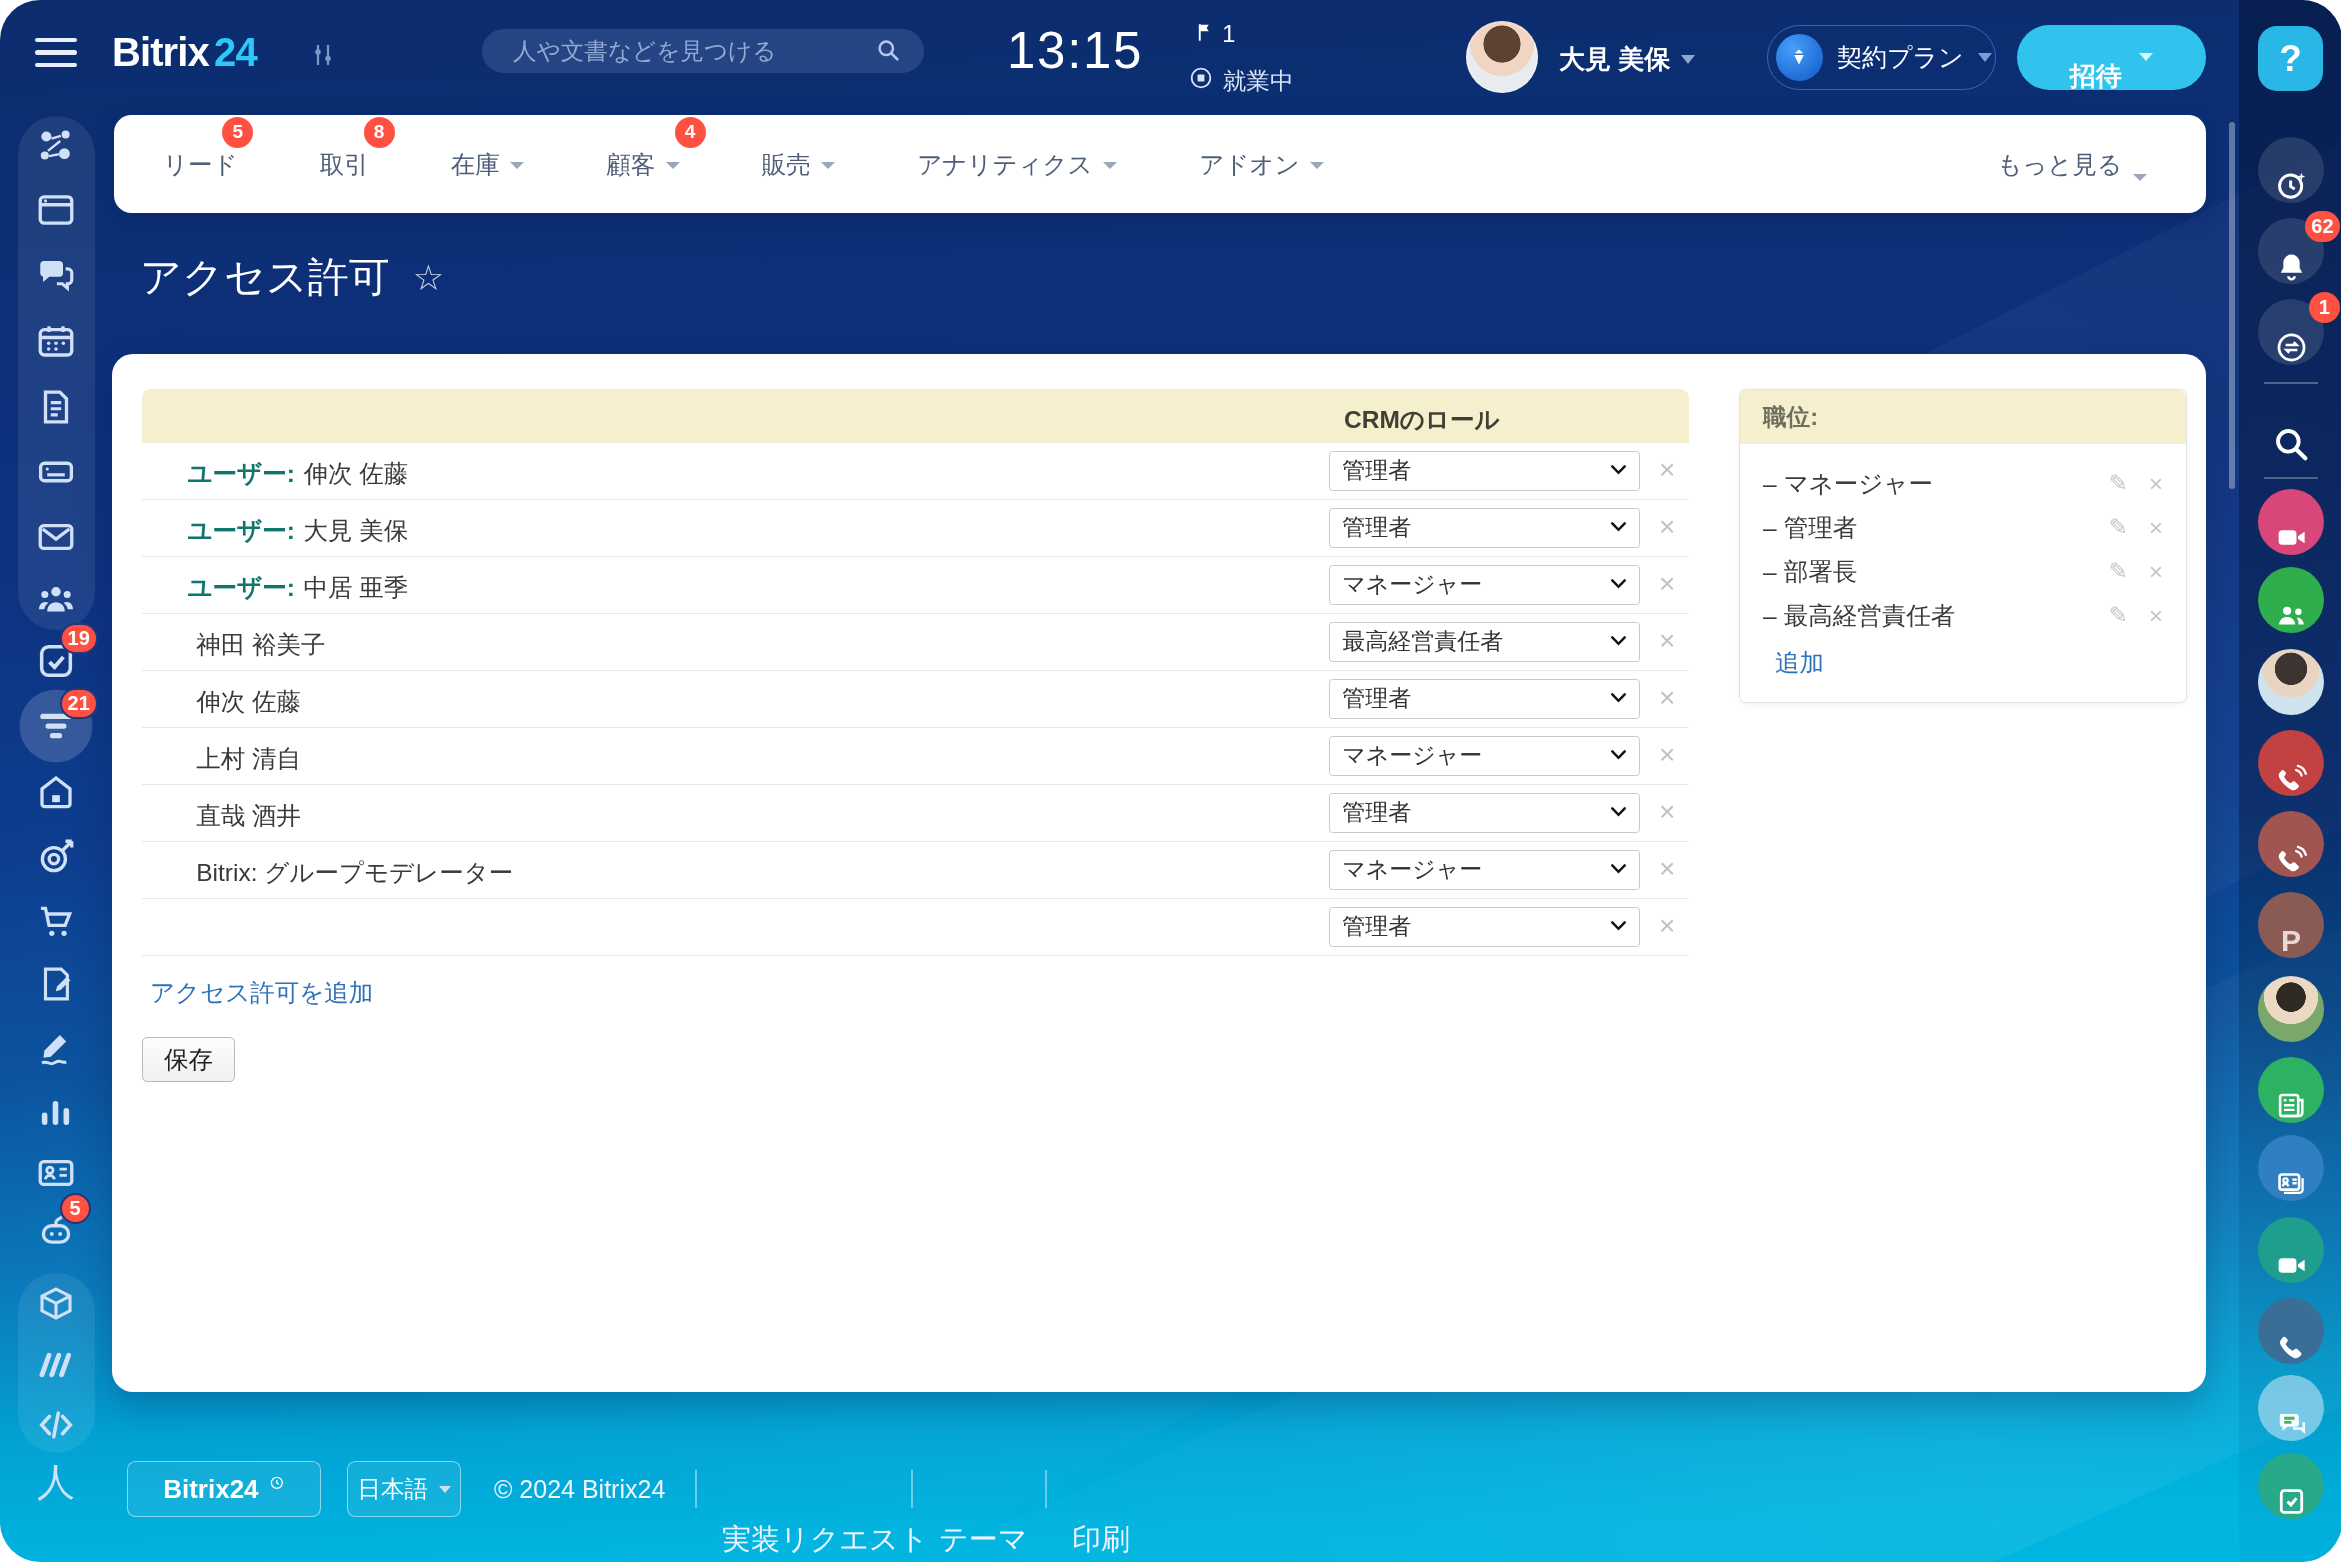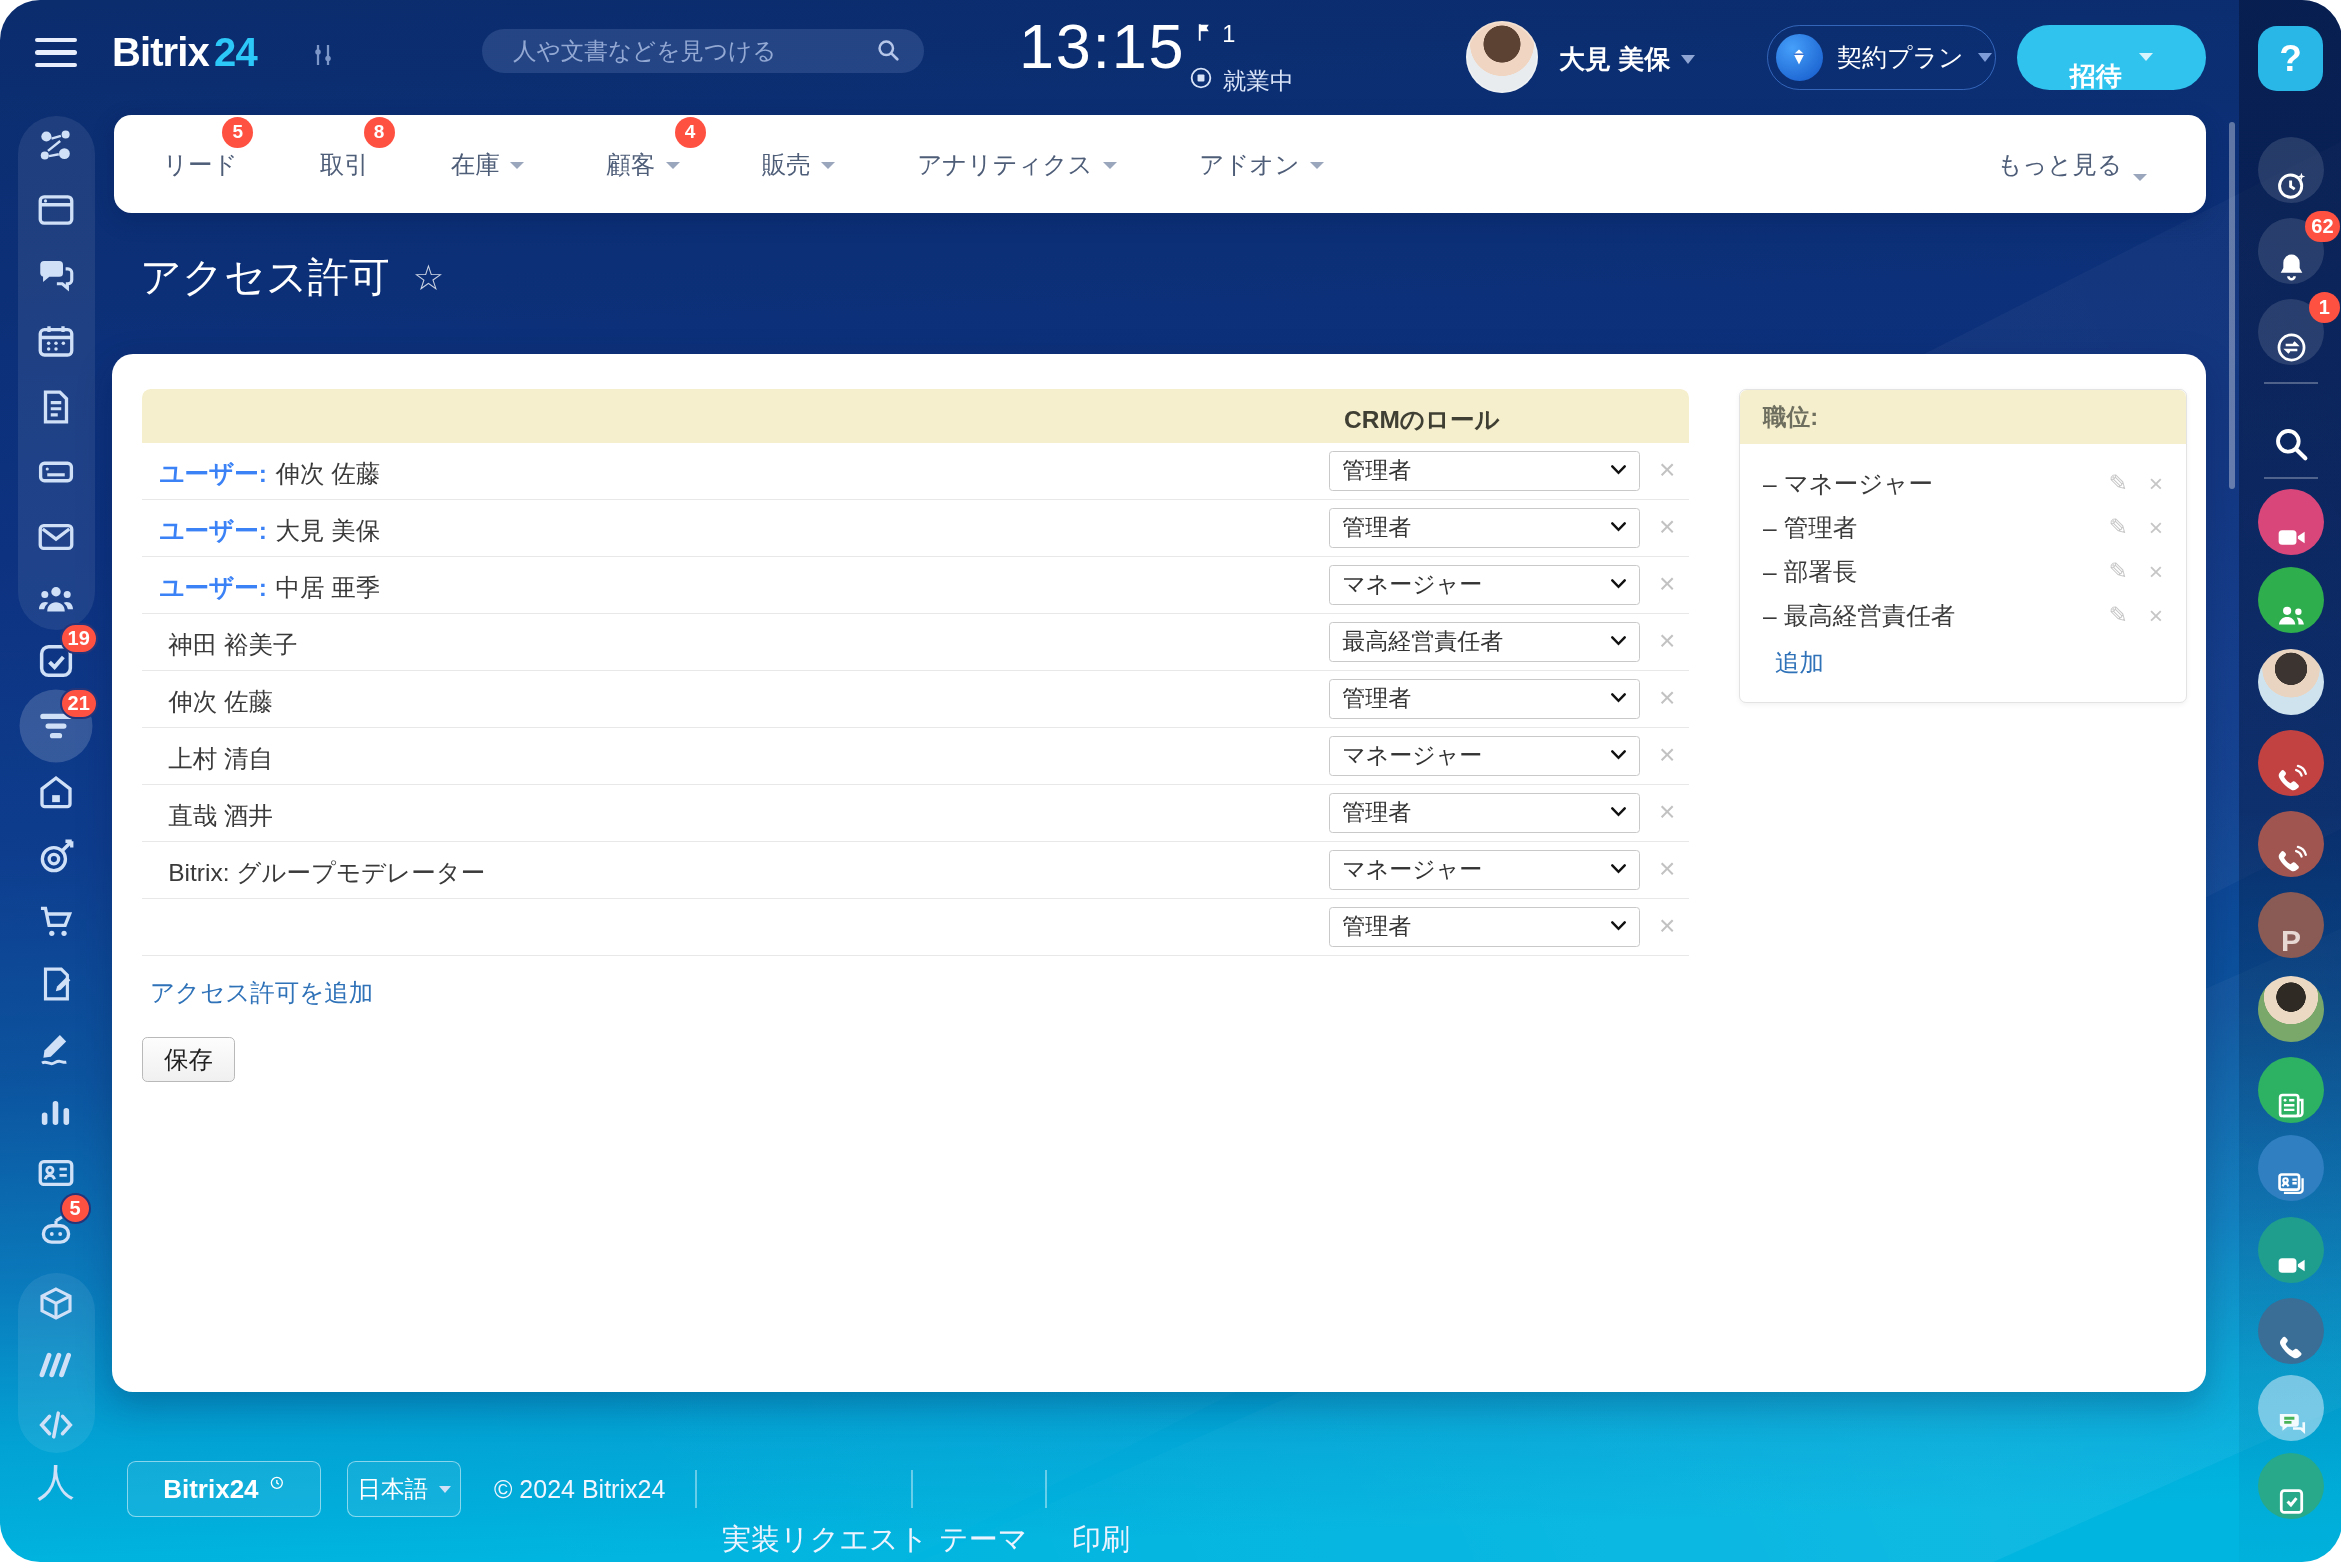--- a/index.html
+++ b/index.html
@@ -18,21 +18,21 @@
   .burger span{display:block;height:4.4px;border-radius:2.6px;background:#e8eefc;margin-bottom:7.9px;}
   .logo{position:absolute;left:112px;top:30px;font-size:40px;font-weight:bold;letter-spacing:-0.9px;}
   .logo .b{color:#ffffff;} .logo .n{color:#2cc8f7;margin-left:5.2px;}
   .logo-sliders{position:absolute;left:308px;top:40px;color:#7e97c9;}
   .searchbox{position:absolute;left:482px;top:29px;width:442px;height:44px;border-radius:28px;
        background:rgba(190,215,255,0.14);display:flex;align-items:center;}
   .searchbox input{flex:1;background:transparent;border:0;outline:none;color:#dbe6fa;font-size:23.6px;
        padding:0 8.7px 0 31px;font-family:inherit;}
   .searchbox input::placeholder{color:#93a9d4;opacity:1;}
   .search-mag{margin-right:23px;color:#b7c7ea;}
-  .clock{position:absolute;left:1007px;top:10px;font-size:63px;color:#fff;letter-spacing:1.7px;cursor:pointer;margin-left:12px;}
+  .clock{position:absolute;left:1007px;top:21px;font-size:51px;color:#fff;letter-spacing:1.7px;cursor:pointer;}
   .flagwrap{position:absolute;left:1194px;top:21px;color:#fff;display:flex;align-items:flex-start;gap:5.2px;cursor:pointer;}
   .flagwrap .cnt{font-size:23.6px;}
   .statuswrap{position:absolute;left:1188px;top:65px;display:flex;align-items:center;gap:8.7px;color:#d9e4f8;
        font-size:23.6px;cursor:pointer;}
   .avatar-top{position:absolute;left:1466px;top:21px;width:72px;height:72px;border-radius:50%;cursor:pointer;
        background:radial-gradient(circle at 50% 32%,#5c4233 0 30%,#f0d6c2 31% 52%,#e9ecef 53% 100%);
        box-shadow:inset 0 0 0 1.7px rgba(255,255,255,.25);}
   .username{position:absolute;left:1559px;top:42px;color:#fff;font-size:26px;font-weight:bold;display:flex;
        align-items:center;gap:10.5px;cursor:pointer;}
   .caret{width:0;height:0;border-left:7.9px solid transparent;border-right:7.9px solid transparent;
@@ -66,21 +66,21 @@
   .fav-star{font-size:35px;color:rgba(255,255,255,.8);cursor:pointer;}
 
   
   .card{position:absolute;left:112px;top:354px;width:2094px;height:1038px;background:#fff;border-radius:21px;
        box-shadow:0 12.2px 35px rgba(5,20,60,.25);}
   .ptable{position:absolute;left:30px;top:35px;width:1547px;}
   .thead{height:54px;background:#f5efcd;border-radius:8.7px 8.7px 0 0;position:relative;}
   .thead .role-h{position:absolute;left:1202px;top:14px;font-size:24.5px;font-weight:bold;color:#3f3f33;}
   .trow{position:relative;height:56px;border-bottom:0.9px solid #e8e8e8;}
   .trow .nm{position:absolute;left:17.5px;top:14px;font-size:24.5px;color:#3a3a3a;white-space:nowrap;}
-  .trow .nm b{color:#3b82f6;margin-right:8.7px;}
+  .trow .nm b{color:#0f766e;margin-right:8.7px;margin-left:28px;}
   .sel{position:absolute;left:1187px;top:7.9px;width:311px;height:40px;border:0.9px solid #c9c9c9;border-radius:3.5px;
        background:#fff;display:flex;align-items:center;box-sizing:border-box;cursor:pointer;}
   .sel .val{flex:1;font-size:23px;color:#333;padding-left:12.2px;white-space:nowrap;overflow:hidden;}
   .sel .sc{margin-right:8.7px;color:#111;}
   .row-x{position:absolute;left:1517px;top:10.5px;font-size:28px;color:#c2c2c2;cursor:pointer;line-height:31px;}
   .add-link{position:absolute;left:38px;top:622px;font-size:24.5px;color:#2f72b8;cursor:pointer;}
   .save-btn{position:absolute;left:30px;top:683px;height:45px;padding:0 21px;font-size:24.5px;color:#222;
        background:linear-gradient(#fdfdfd,#f0f0f0);border:0.9px solid #b9b9b9;border-radius:5.2px;cursor:pointer;
        font-family:inherit;}
 

